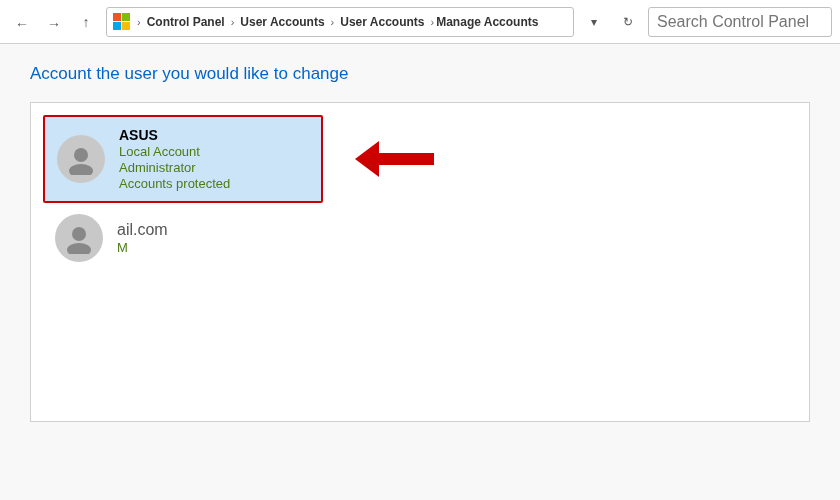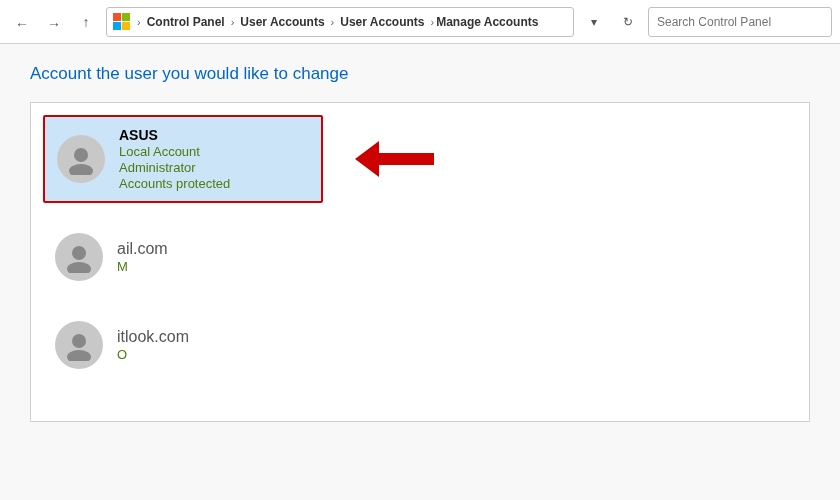--- a/index.html
+++ b/index.html
@@ -101,21 +101,21 @@
       font-size: 12px;
       border-radius: 3px;
     }
 
     .search-box {
       width: 184px;
       height: 30px;
       border: 1px solid #c0c0c0;
       border-radius: 3px;
       padding: 0 8px;
-      font-size: 12px;
+      font-size: 16px;
       background: #fff;
       color: #999;
     }
 
     
     .main-content {
       background: #f8f8f8;
       height: calc(500px - 44px);
       padding: 20px 30px;
     }
@@ -134,21 +134,21 @@
       min-height: 320px;
     }
 
     
     .account-item {
       display: flex;
       align-items: center;
       padding: 10px 12px;
       cursor: pointer;
       border-radius: 2px;
-      margin-bottom: 20px;
+      margin-bottom: 1px;
       position: relative;
     }
 
     .account-item.selected {
       background: #cce4f7;
       border: 2px solid #cc0000;
     }
 
     .account-item.normal {
       background: transparent;
@@ -270,28 +270,16 @@
           <circle cx="16" cy="12" r="7" fill="#888"></circle>
           <ellipse cx="16" cy="28" rx="12" ry="7" fill="#888"></ellipse>
         </svg>
       </div>
       <div class="account-details">
         <span class="partial-email">ail.com</span>
         <span class="account-detail-line">M</span>
       </div>
     </div>
 
-    <div class="account-item normal">
-      <div class="account-avatar">
-        <svg class="avatar-svg" viewBox="0 0 32 32" xmlns="http://www.w3.org/2000/svg">
-          <circle cx="16" cy="12" r="7" fill="#888"></circle>
-          <ellipse cx="16" cy="28" rx="12" ry="7" fill="#888"></ellipse>
-        </svg>
-      </div>
-      <div class="account-details">
-        <span class="partial-email">itlook.com</span>
-        <span class="account-detail-line">O</span>
-      </div>
-    </div>
 
   </div>
 
 </div>
 
 </body></html>

